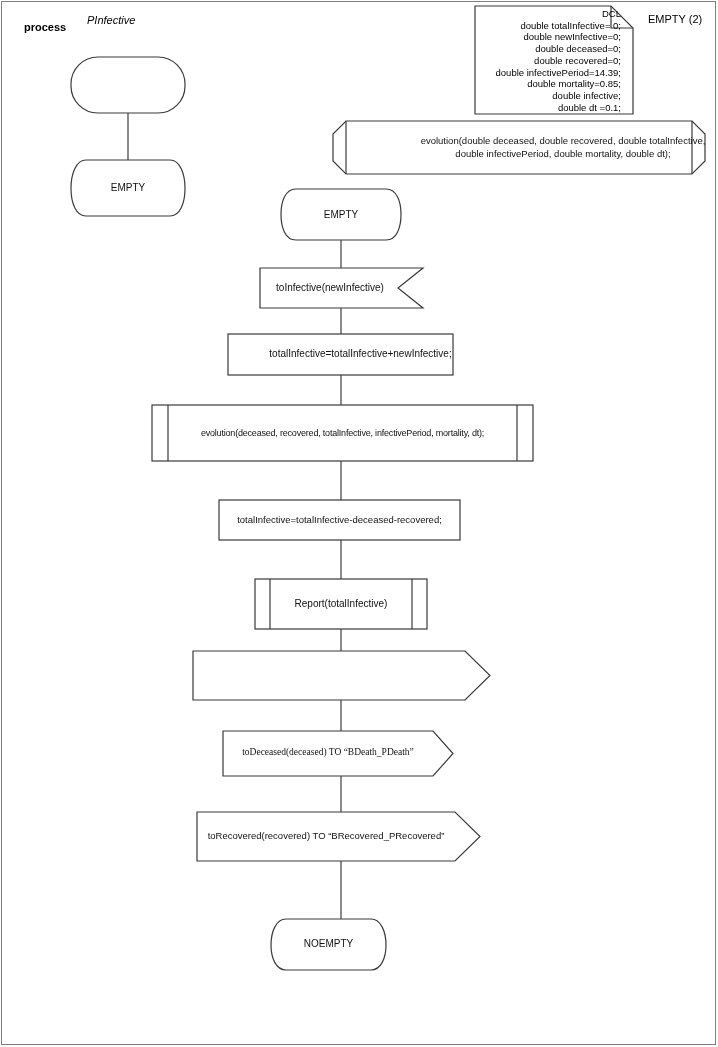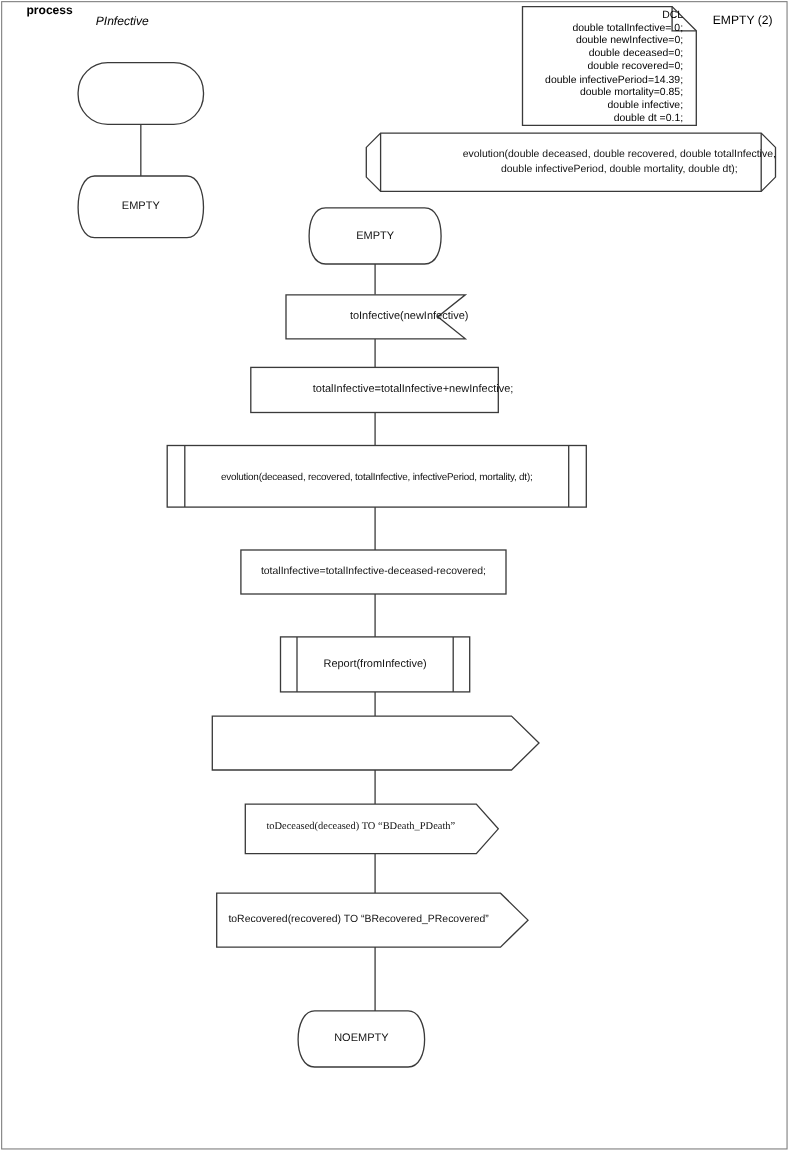--- a/index.html
+++ b/index.html
@@ -38,21 +38,21 @@
     text-align:center;font-size:9.5px;color:#111;white-space:pre-line;line-height:1.35;margin-left:44px;
   }
 </style>
 </head>
 <body>
 
 <div id="page">
 
   <div id="page-border"></div>
 
-  <div class="hdr bold" style="left:24px;top:4px;">process</div>
+  <div class="hdr bold" style="left:24px;top:21px;">process</div>
   <div class="hdr" style="left:87px;top:14px;font-style:italic;">PInfective</div>
   <div class="hdr" style="left:648px;top:13px;font-size:11px;">EMPTY (2)</div>
 
   <svg class="diagram" width="718" height="1047" viewBox="0 0 718 1047">
     <g stroke="#595959" stroke-width="1.4">
       <line x1="128" y1="112" x2="128" y2="160"></line>
       <line x1="341" y1="240" x2="341" y2="268"></line>
       <line x1="341" y1="308" x2="341" y2="334"></line>
       <line x1="341" y1="375" x2="341" y2="405"></line>
       <line x1="341" y1="461" x2="341" y2="500"></line>
@@ -108,22 +108,22 @@
 double infectivePeriod=14.39;
 double mortality=0.85;
 double infective;
 double dt =0.1;</div>
 
   <div id="decl-label">evolution(double deceased, double recovered, double totalInfective,
 double infectivePeriod, double mortality, double dt);</div>
 
   <div class="label" style="left:71px;top:159px;width:114px;height:57px;">EMPTY</div>
   <div class="label" style="left:281px;top:189px;width:120px;height:51px;">EMPTY</div>
-  <div class="label" style="left:260px;top:267px;width:140px;height:41px;padding-left:42px;">toInfective(newInfective)</div>
-  <div class="label" style="left:243px;top:333px;width:265px;height:42px;">totalInfective=totalInfective+newInfective;</div>
+  <div class="label" style="left:260px;top:267px;width:140px;height:41px;">toInfective(newInfective)</div>
+  <div class="label" style="left:228px;top:333px;width:265px;height:42px;">totalInfective=totalInfective+newInfective;</div>
   <div class="label fs9" style="left:168px;top:405px;width:349px;height:56px;">evolution(deceased, recovered, totalInfective, infectivePeriod, mortality, dt);</div>
   <div class="label fs95" style="left:219px;top:499px;width:241px;height:41px;">totalInfective=totalInfective-deceased-recovered;</div>
-  <div class="label" style="left:270px;top:578px;width:142px;height:51px;">Report(fromInfective)</div>
+  <div class="label" style="left:270px;top:578px;width:142px;height:51px;">Report(totalInfective)</div>
   <div class="label fs95" style="left:223px;top:730px;width:210px;height:46px;font-family:Liberation Serif, serif;">toDeceased(deceased) TO “BDeath_PDeath”</div>
   <div class="label" style="left:271px;top:918px;width:115px;height:52px;">NOEMPTY</div>
   <div class="label fs95" style="left:197px;top:811px;width:258px;height:50px;">toRecovered(recovered) TO “BRecovered_PRecovered”</div>
 
 </div>
 
 </body></html>

